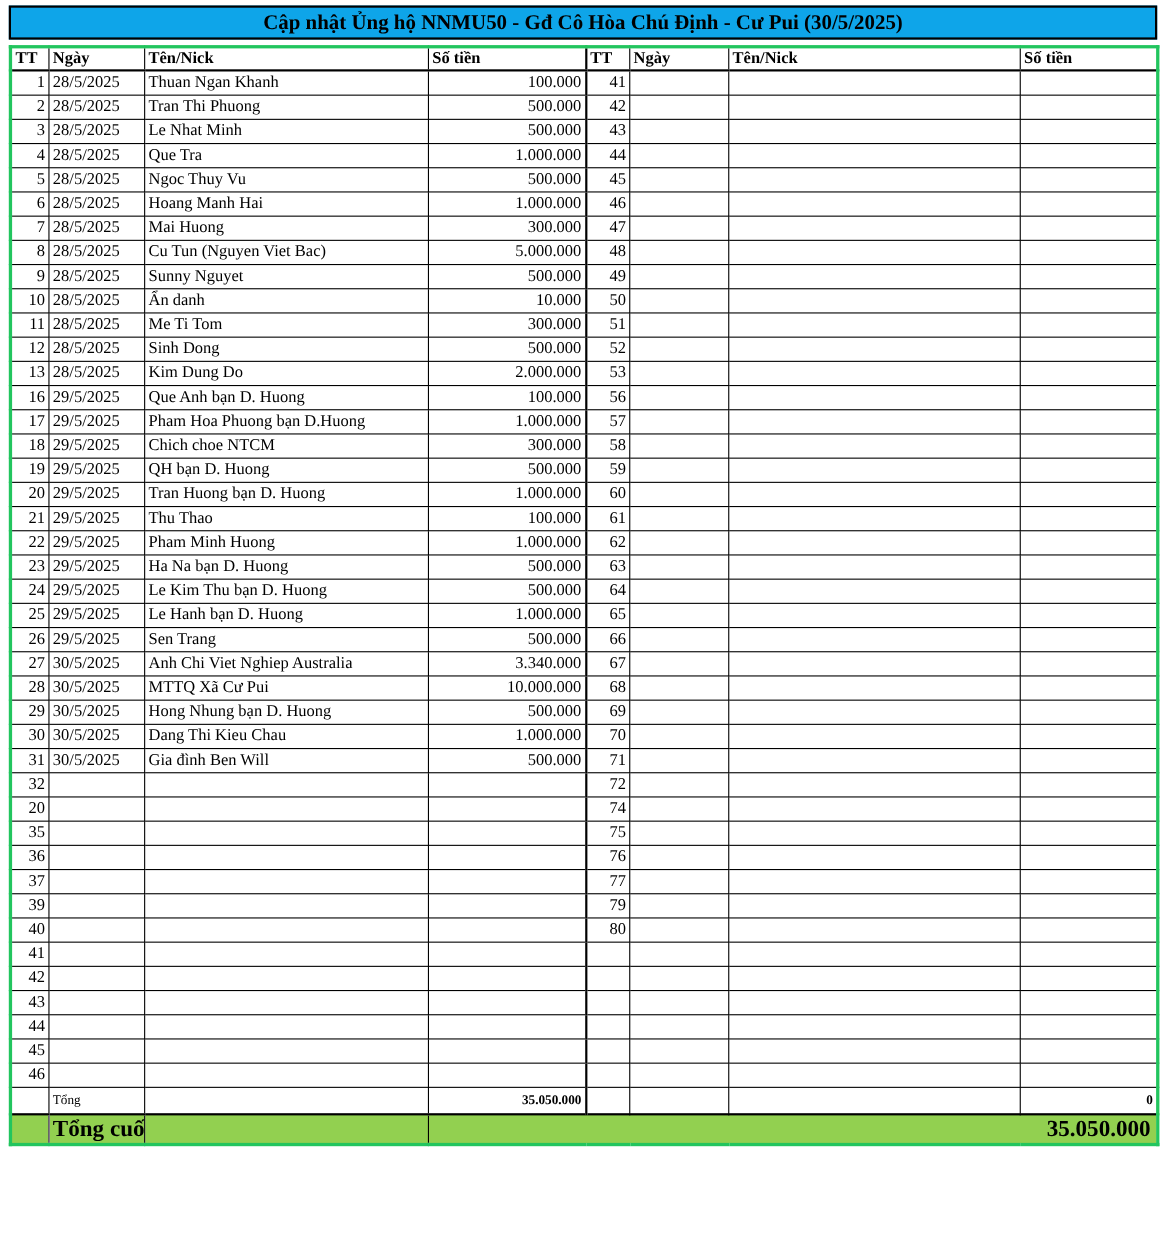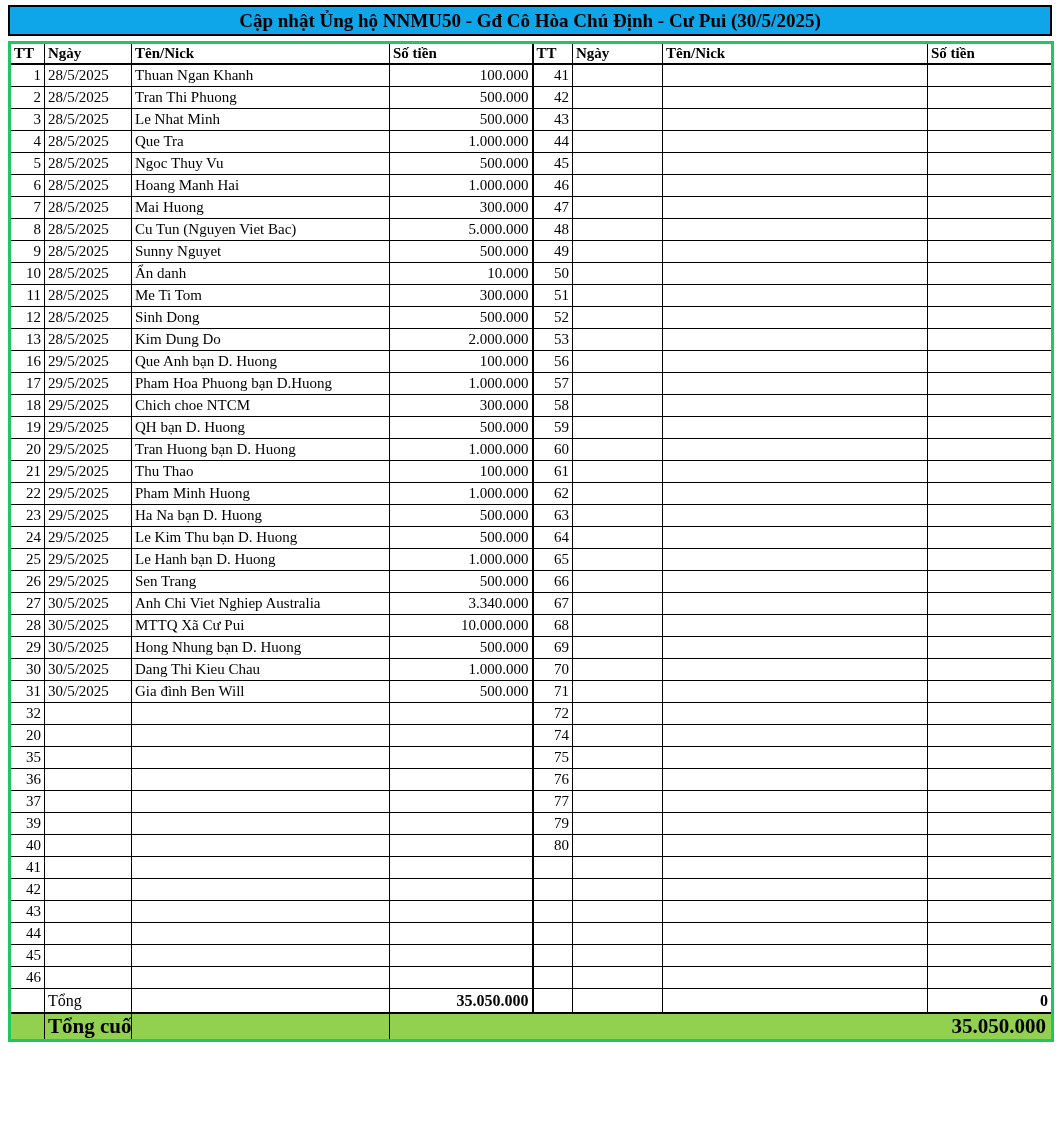--- a/index.html
+++ b/index.html
@@ -43,21 +43,21 @@
     text-align: left;
     font-weight: bold;
     height: 19px;
     border-bottom: 2px solid #000;
   }
   .sheet tbody td { height: 21px; }
   .num { text-align: right; }
   .tt  { text-align: right; padding-right: 4px; }
   .div { border-left: 2px solid #000 !important; }
   .bold { font-weight: bold; }
-  tr.row-subtotal td { height: 23px; font-size: 16px; }
+  tr.row-subtotal td { height: 23px; font-size: 12px; }
   tr.row-grand td {
     height: 24px;
     font-size: 21px;
     font-weight: bold;
     border-top: 2px solid #000;
     border-bottom: 2px solid #000;
   }
   tr.row-grand td.grand-val { padding-right: 5px; }
 </style>
 </head>

